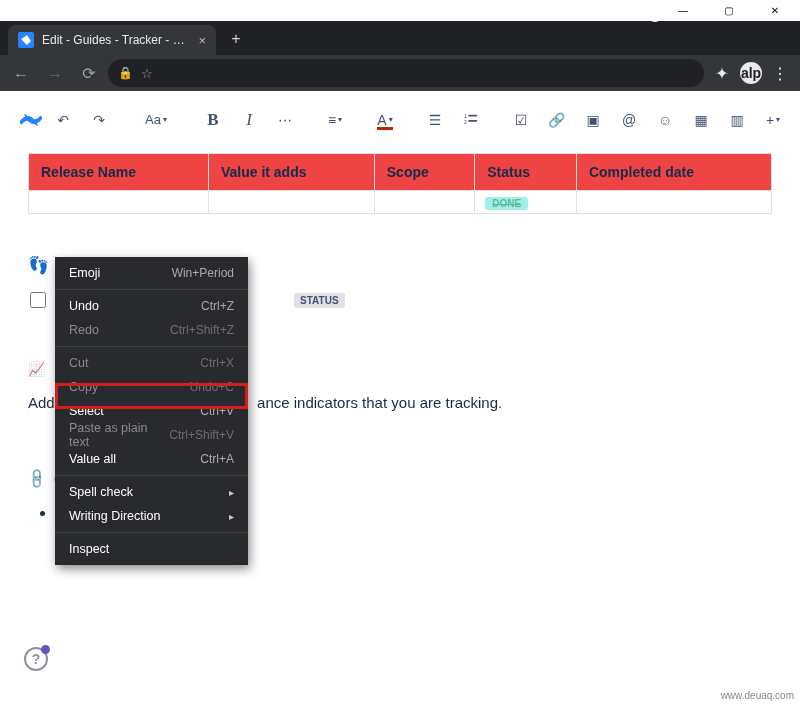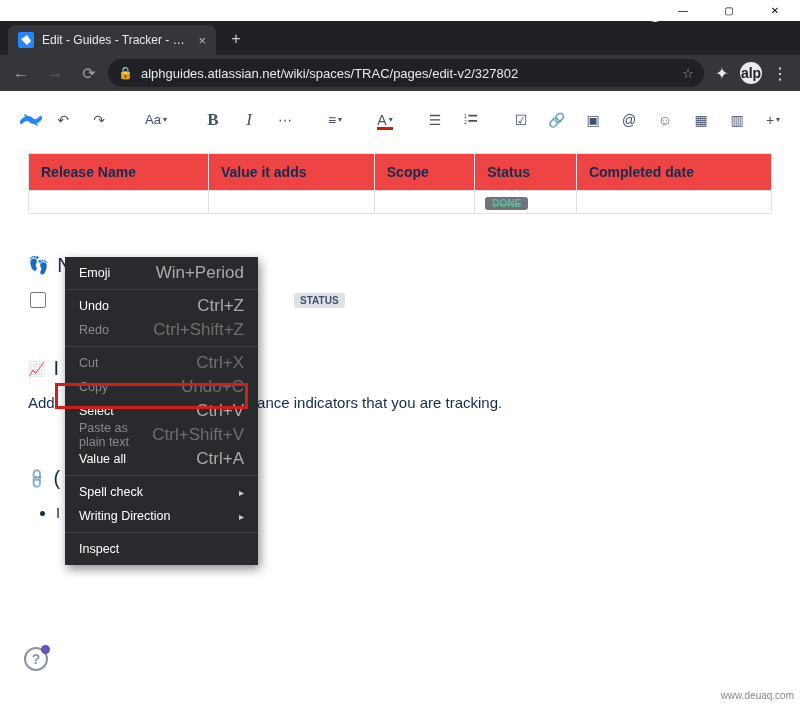--- a/index.html
+++ b/index.html
@@ -40,39 +40,39 @@
   .tb-btn.bold { font-weight:bold; font-family:"Times New Roman",serif; font-size:17px; }
   .tb-btn.italic { font-style:italic; font-family:"Times New Roman",serif; font-size:17px; }
   .color-swatch { width:16px; height:3px; background:#bf2600; position:absolute; bottom:5px; }
   .spacer { flex:1; }
 
   
   .page-content { padding: 0 28px; }
   table.release { width:100%; border-collapse:collapse; margin-top:4px; }
   table.release th { border:1px solid #dfe1e6; background:#ef4444; text-align:left; padding:10px 12px; font-size:14px; font-weight:700; color:#172b4d; }
   table.release td { border:1px solid #dfe1e6; height:22px; padding: 2px 10px; }
-  .status-done { font-size:10px; color:#00875a; font-weight:600; background:#0f172a; padding:1px 7px; border-radius:3px; text-decoration: line-through; opacity:.6; }
+  .status-done { font-size:10px; color:#00875a; font-weight:600; background:#5eead4; padding:1px 7px; border-radius:3px; text-decoration: line-through; opacity:.6; }
 
   h2.sec { font-size:20px; font-weight:500; color:#172b4d; margin: 40px 0 14px; display:flex; align-items:center; gap:8px; }
   .emoji-foot { font-size:17px; }
   .emoji-chart { color:#de350b; font-size:14px; }
 
   .task-row { display:flex; align-items:center; gap:10px; margin: 6px 0 18px 2px; }
   .task-row input[type=checkbox]{ width:16px; height:16px; }
   .status-lozenge { background:#dfe1e6; color:#42526e; font-size:10px; font-weight:700; padding:2px 6px; border-radius:3px; }
   .body-text { color:#172b4d; font-size:15px; margin-top:6px; }
   .link-icon { color:#6b778c; font-size:14px; display:inline-block; transform:rotate(-45deg); }
   .bullet-ul { margin:10px 0 0 28px; color:#172b4d; }
   .bullet-ul li { font-size:15px; }
 
   
-  .context-menu { position:absolute; left:65px; top:257px; width:193px; background:#292a2d; color:#fff; font-size:12.5px; box-shadow: 2px 4px 10px rgba(0,0,0,.45); padding:4px 0; }
+  .context-menu { position:absolute; left:55px; top:257px; width:193px; background:#292a2d; color:#fff; font-size:12.5px; box-shadow: 2px 4px 10px rgba(0,0,0,.45); padding:4px 0; }
   .cm-item { height:24px; padding: 0 14px; display:flex; align-items:center; justify-content:space-between; cursor:default; }
   .cm-item.disabled { color:#8a8a8a; }
-  .cm-item .sc { color:#aaa; font-size:17px; }
+  .cm-item .sc { color:#aaa; font-size:12px; }
   .cm-item.disabled .sc { color:#6f6f6f; }
   .cm-sep { height:1px; background:#3f4042; margin:4px 0; }
   .cm-arrow::after { content:"▸"; font-size:10px; color:#ccc; }
   .cm-highlight { position:absolute; left:55px; top:383px; width:193px; height:26px; border:3px solid #d81b1b; pointer-events:none; }
 
   
   .help-fab { position:absolute; left:24px; bottom:34px; width:24px; height:24px; border-radius:50%; border:2px solid #8993a4; color:#8993a4; display:flex; align-items:center; justify-content:center; font-size:14px; font-weight:700; }
   .help-fab .purple { position:absolute; top:-4px; right:-4px; width:9px; height:9px; background:#6554c0; border-radius:50%; }
 
   .watermark { position:absolute; right:6px; bottom:4px; font-size:10px; color:#888; font-family:Arial; }
@@ -95,21 +95,20 @@
   <div class="newtab">+</div>
   <div class="record-dot"></div>
 </div>
 
 <div class="toolbar-row">
   <div class="nav-btn">←</div>
   <div class="nav-btn disabled">→</div>
   <div class="nav-btn">⟳</div>
   <div class="omnibox">
     <span class="lock">🔒</span>
-    <span class="url">alphguides.atlassian.net/wiki/spaces/TRAC/pages/edit-v2/327802</span>
     <span class="star">☆</span>
   </div>
   <div class="ext-btn">✦</div>
   <div class="avatar-chrome">alp</div>
   <div class="ext-btn">⋮</div>
 </div>
 
 <div class="editor-toolbar">
   <div class="logo">
     <svg width="22" height="22" viewBox="0 0 24 24">

